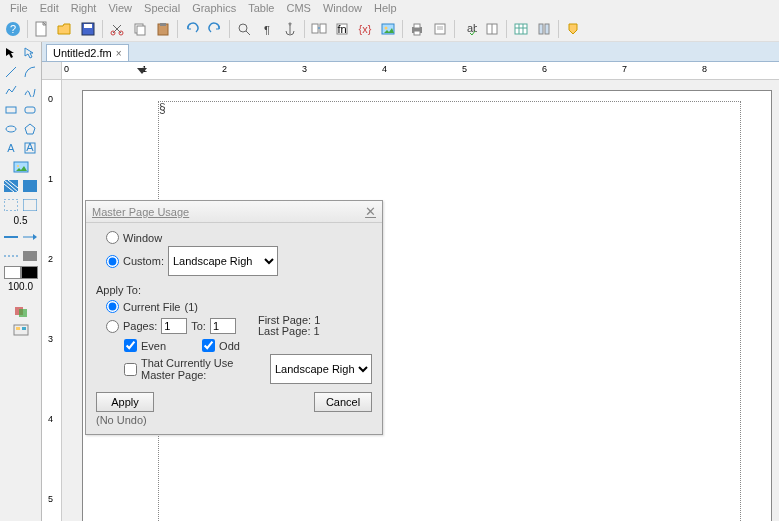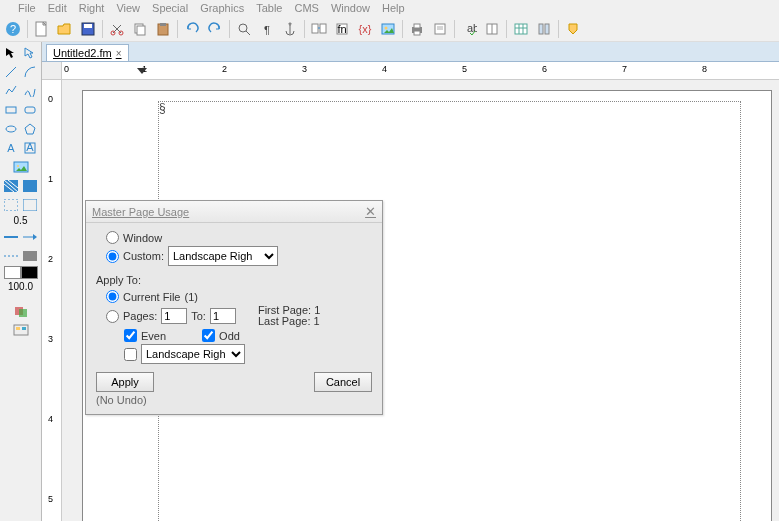--- a/index.html
+++ b/index.html
@@ -1,37 +1,37 @@
 <!DOCTYPE html>
 <html><head>
 <meta charset="utf-8">
 <style>
   * { box-sizing: border-box; margin: 0; padding: 0; font-family: Tahoma, sans-serif; font-size: 11px; }
   body { width: 779px; height: 521px; background: #f0f0f0; overflow: hidden; position: relative; }
 
-  .menubar { height: 16px; background: #f0f0f0; display: flex; gap: 4px; padding: 0 14px; color: #888; align-items: center; }
+  .menubar { height: 16px; background: #f0f0f0; display: flex; gap: 4px; padding: 0 6px; color: #888; align-items: center; }
   .menubar span { padding: 0 4px; }
 
   .toolbar { height: 26px; background: #f0f0f0; border-bottom: 1px solid #ddd; display: flex; align-items: center; padding: 0 2px; gap: 1px; }
   .tb-btn { width: 22px; height: 22px; display: flex; align-items: center; justify-content: center; border: 1px solid transparent; }
   .tb-sep { width: 1px; height: 18px; background: #ccc; margin: 0 2px; }
 
   .main { display: flex; height: calc(521px - 42px); }
 
   .sidebar { width: 42px; background: #f0f0f0; border-right: 1px solid #bbb; display: flex; flex-direction: column; align-items: center; padding-top: 2px; gap: 2px; }
   .side-row { display: flex; gap: 2px; }
   .side-btn { width: 17px; height: 17px; border: 1px solid transparent; display: flex; align-items: center; justify-content: center; }
   .side-single { width: 36px; height: 17px; display: flex; align-items: center; justify-content: center; }
   .side-txt { font-size: 10px; text-align: center; width: 100%; }
   .swatch-row { display: flex; }
   .swatch { width: 17px; height: 13px; border: 1px solid #888; }
 
   .docarea { flex: 1; background: #f0f0f0; position: relative; }
   .tabbar { height: 20px; background: #d8e6f2; display: flex; align-items: flex-end; padding-left: 4px; border-bottom: 1px solid #9db7d1; }
-  .tab { background: #fff; border: 1px solid #9db7d1; border-bottom: none; padding: 2px 6px; display: flex; align-items: center; gap: 4px; font-size: 11px; text-decoration: underline; }
+  .tab { background: #fff; border: 1px solid #9db7d1; border-bottom: none; padding: 2px 6px; display: flex; align-items: center; gap: 4px; font-size: 11px; }
   .tab-close { color: #666; font-size: 10px; }
 
   .rulerbar { display: flex; height: 18px; background: #fff; border-bottom: 1px solid #ccc; }
   .rcorner { width: 20px; background: #eee; border-right: 1px solid #ccc; }
   .hruler { flex: 1; position: relative; background: #fff; }
   .rlabel { position: absolute; top: 2px; font-size: 9px; }
   .vruler { width: 20px; background: #fff; border-right: 1px solid #ccc; position: relative; }
   .vlabel { position: absolute; left: 6px; font-size: 9px; }
 
   .docviewport { display: flex; height: calc(100% - 38px); background: #f0f0f0; overflow: hidden; }
@@ -40,21 +40,21 @@
   .pagemargin { position: absolute; left: 75px; top: 10px; right: 30px; bottom: 10px; border: 1px dotted #888; }
   .sectionmark { position: absolute; left: 76px; top: 10px; font-size: 12px; color: #444; }
 
   
   .dialog { position: absolute; left: 85px; top: 200px; width: 298px; background: #e8e8e8; border: 1px solid #999; box-shadow: 1px 1px 2px rgba(0,0,0,0.15); }
   .dlg-title { height: 22px; background: linear-gradient(#f7f7f7,#e8e8e8); display: flex; align-items: center; justify-content: space-between; padding: 0 6px; color: #888; border-bottom: 1px solid #ccc; text-decoration: underline; }
   .dlg-close { color: #888; font-size: 13px; }
   .dlg-body { padding: 6px 10px 8px 10px; color: #333; }
   .dlg-label { margin: 2px 0 4px 0; }
   .indent { padding-left: 10px; display: flex; align-items: center; gap: 4px; margin: 2px 0; }
-  .sel { height: 20px; font-size: 11px; border: 1px solid #888; background: #fff; }
+  .sel { height: 30px; font-size: 11px; border: 1px solid #888; background: #fff; }
   .txtfield { width: 26px; height: 16px; border: 1px solid #888; background: #fff; padding: 0 2px; font-size: 11px; }
   input[type=radio], input[type=checkbox] { margin: 0; }
   .stack { margin-left: 18px; font-size: 10px; line-height: 11px; }
   .btnrow { display: flex; justify-content: space-between; margin-top: 8px; }
   .btn { min-width: 58px; height: 20px; background: linear-gradient(#fafafa,#e4e4e4); border: 1px solid #8a8a8a; font-size: 11px; }
   .noundo { color: #666; margin-top: 2px; }
 
   
   svg { display: block; }
 </style>
@@ -461,20 +461,21 @@
     </div>
     <div class="indent" style="padding-left:28px">
       <input type="checkbox" checked="" style="">
       <span>Even</span>
       <span style="width:28px"></span>
       <input type="checkbox" checked="" style="">
       <span>Odd</span>
     </div>
     <div class="indent" style="padding-left:28px">
       <input type="checkbox" style="">
+      <span>That Currently Use Master Page:</span>
       <select class="sel" style="width:104px">
         <option>Landscape Righ</option>
       </select>
     </div>
 
     <div class="btnrow">
       <button class="btn">Apply</button>
       <button class="btn">Cancel</button>
     </div>
     <div class="noundo">(No Undo)</div>

